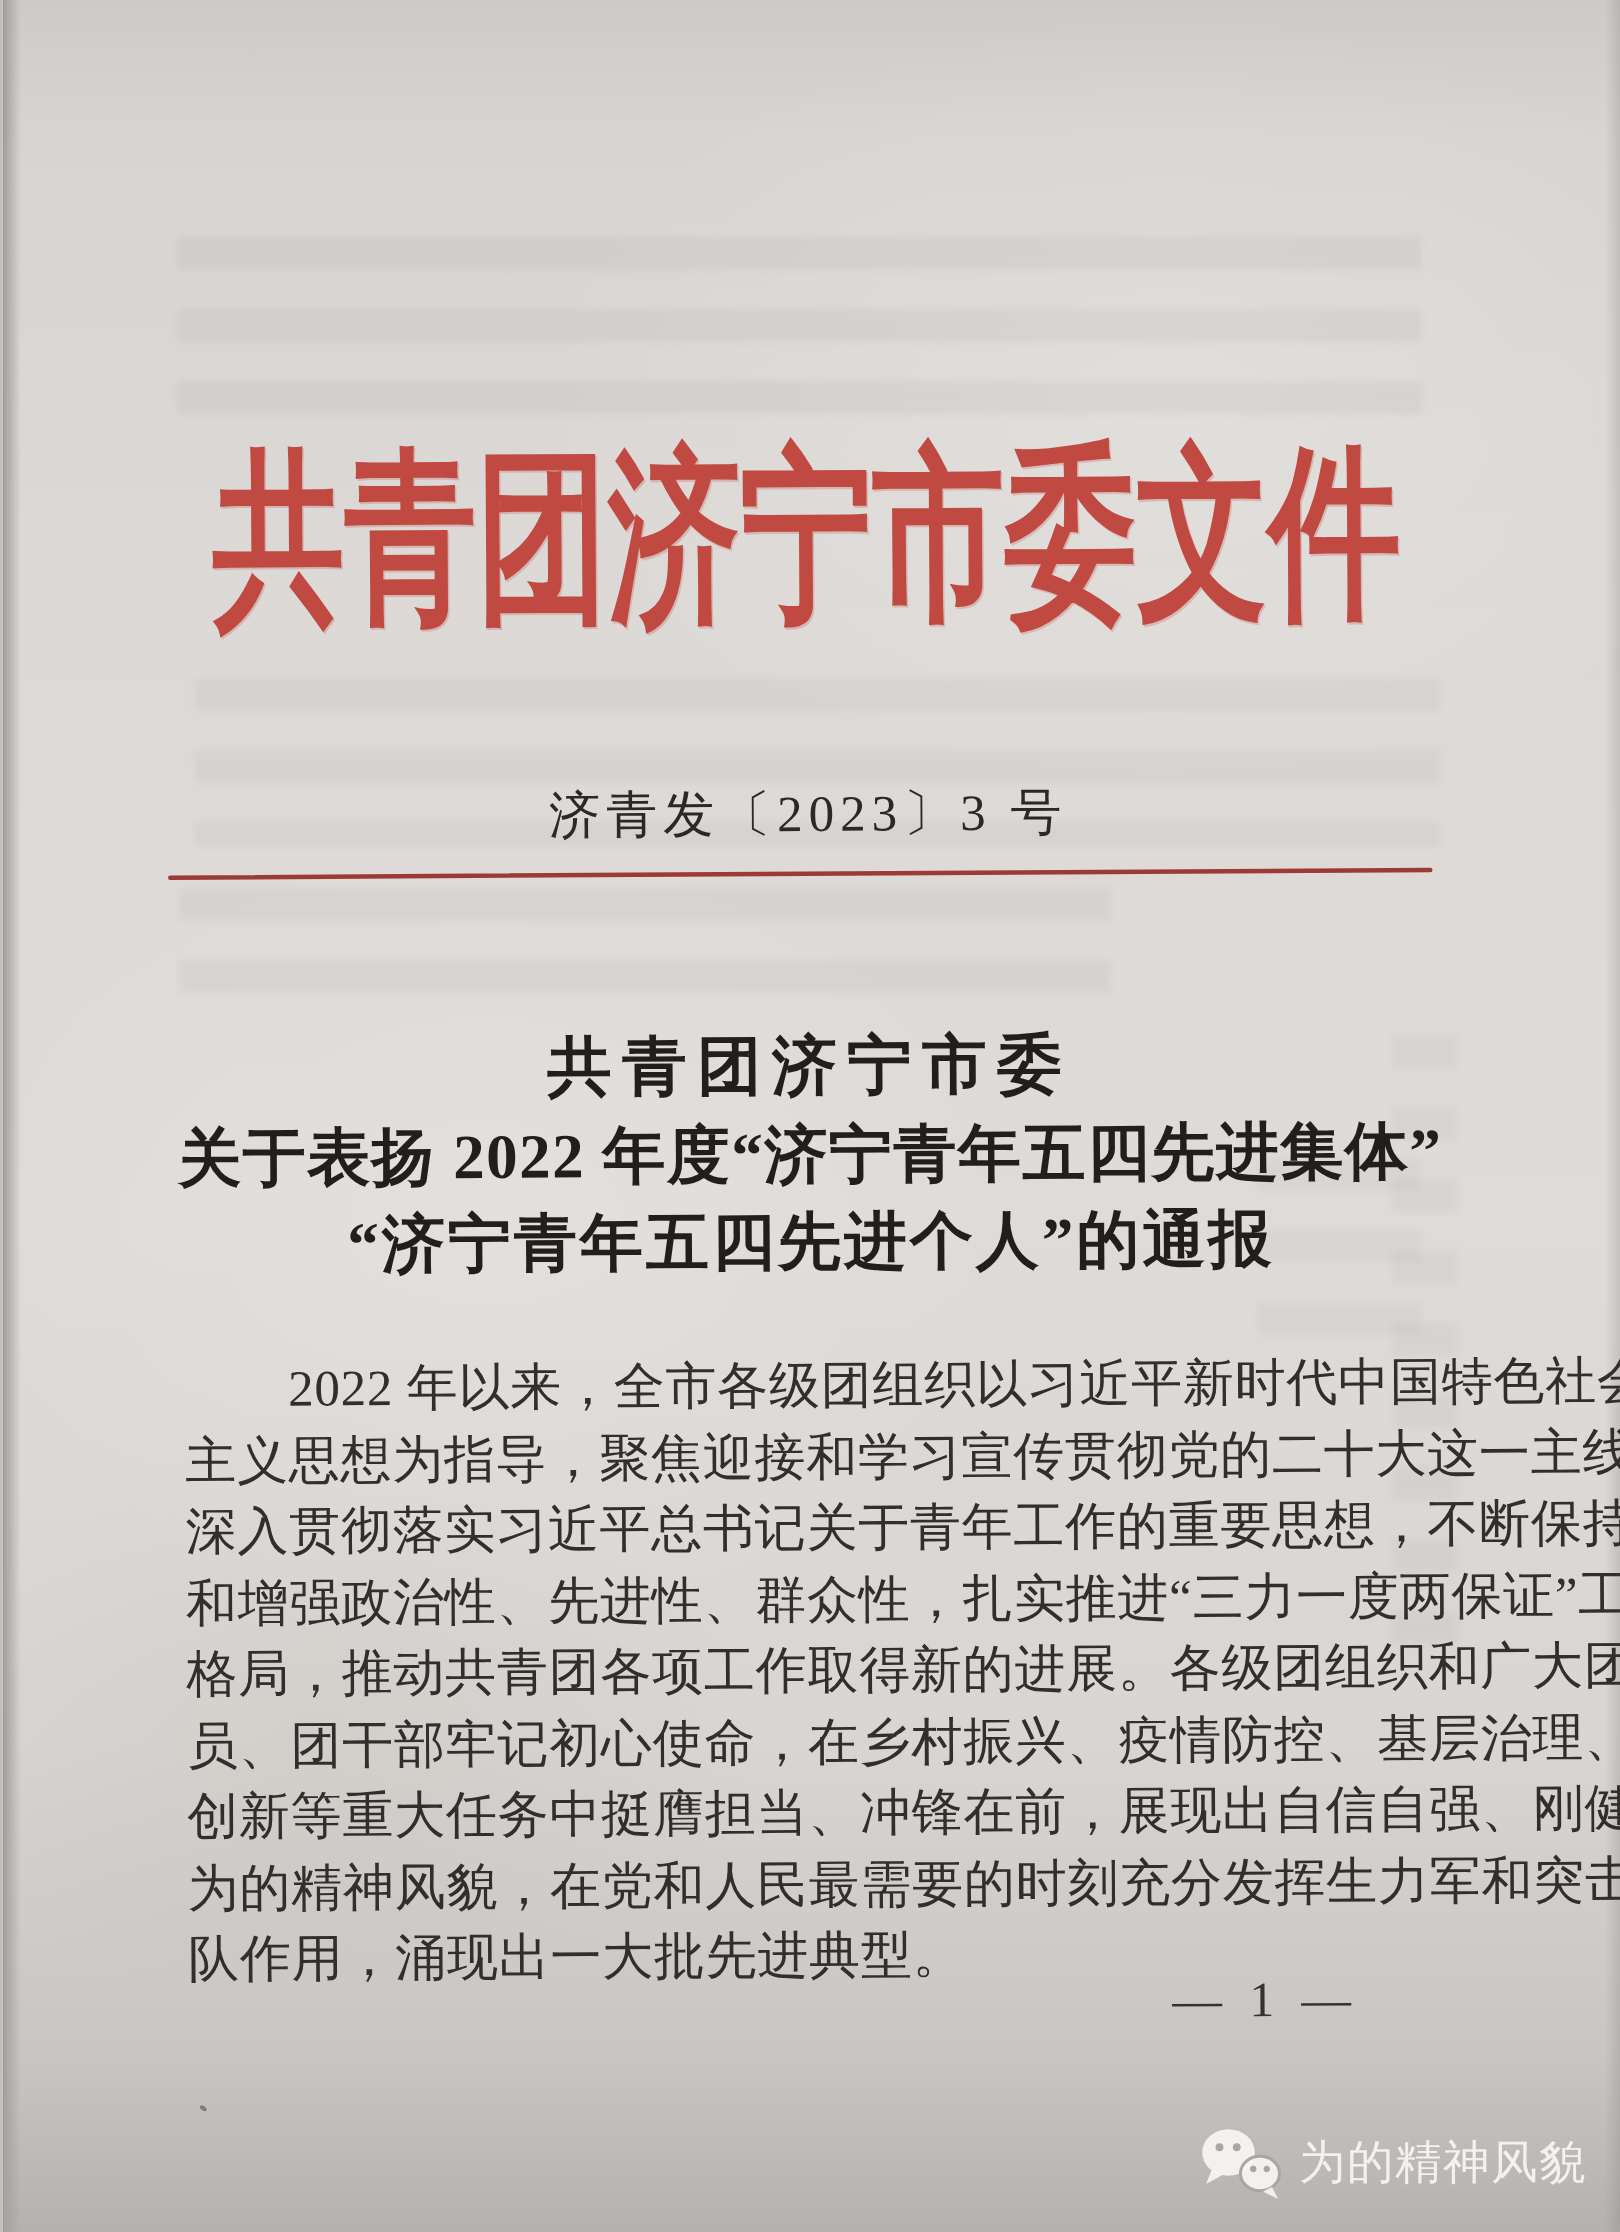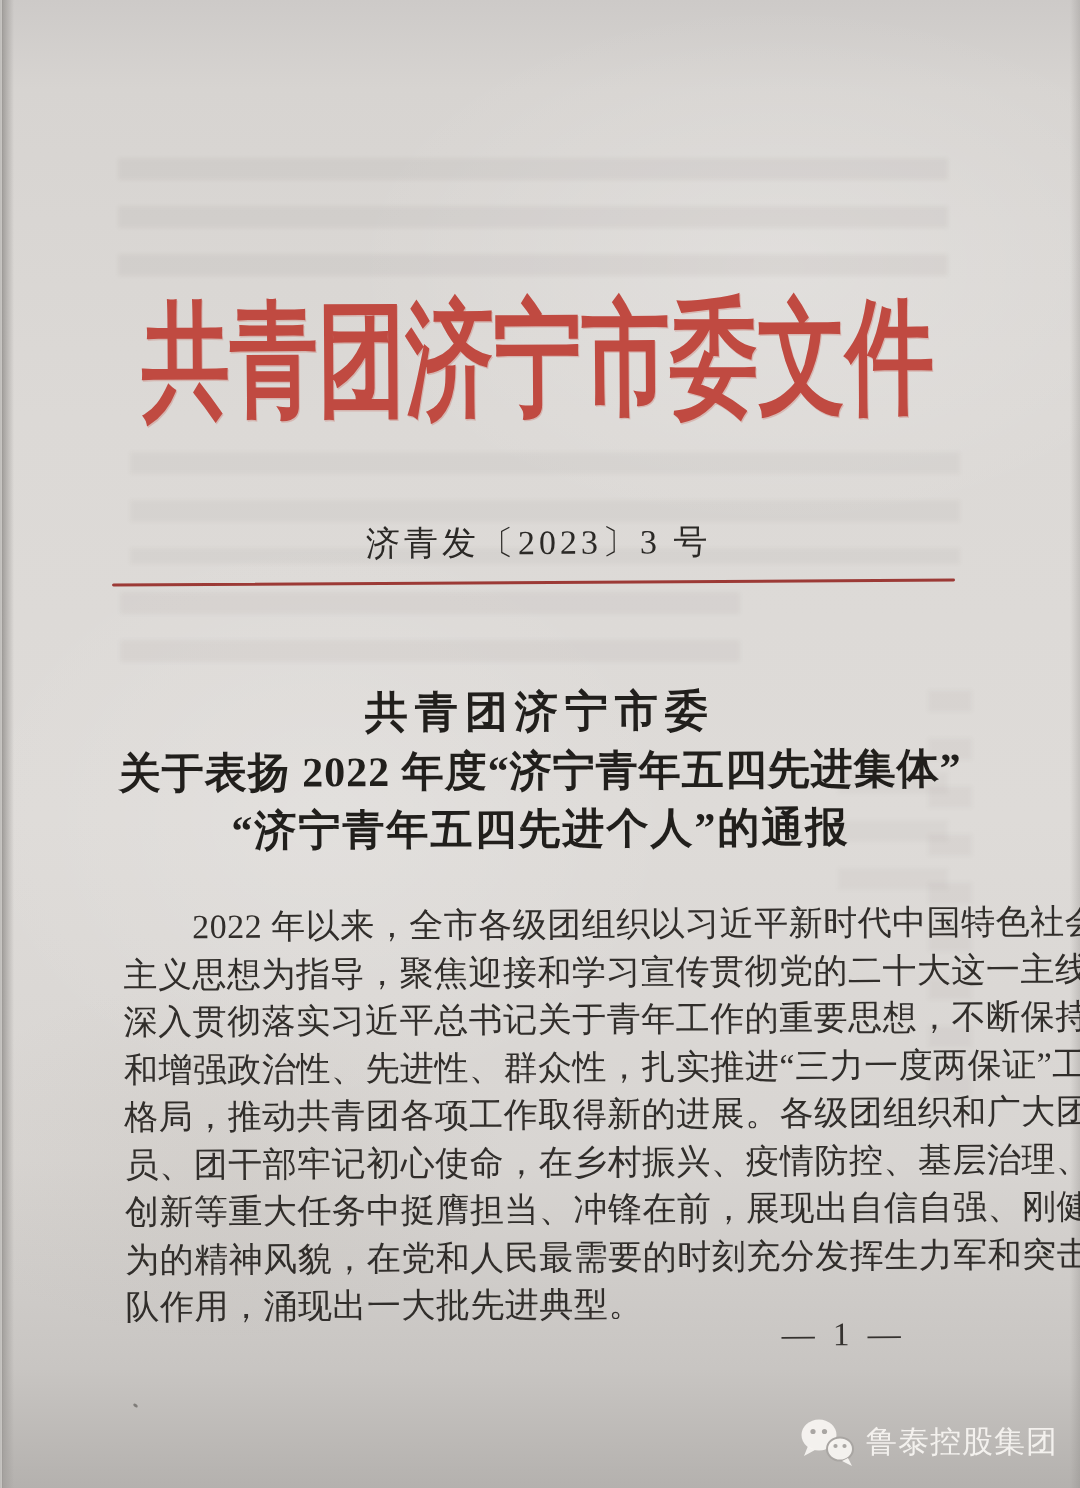--- a/index.html
+++ b/index.html
@@ -181,16 +181,16 @@
         <circle cx="17" cy="15.5" r="2.6" fill="#a9a6a3"></circle>
         <circle cx="28.5" cy="15.5" r="2.6" fill="#a9a6a3"></circle>
         <g fill="rgba(247,245,242,0.93)" stroke="#a9a6a3" stroke-width="2">
           <ellipse cx="44" cy="33" rx="13" ry="11.5"></ellipse>
           <path d="M52 42 L56 50 L46 45 Z" stroke="none"></path>
         </g>
         <circle cx="39.5" cy="30" r="2.1" fill="#a9a6a3"></circle>
         <circle cx="48.5" cy="30" r="2.1" fill="#a9a6a3"></circle>
       </svg>
     </span>
-    <span>鲁泰控股集团</span>
+    <span>为的精神风貌</span>
   </div>
 
 </div>
 
 </body></html>

